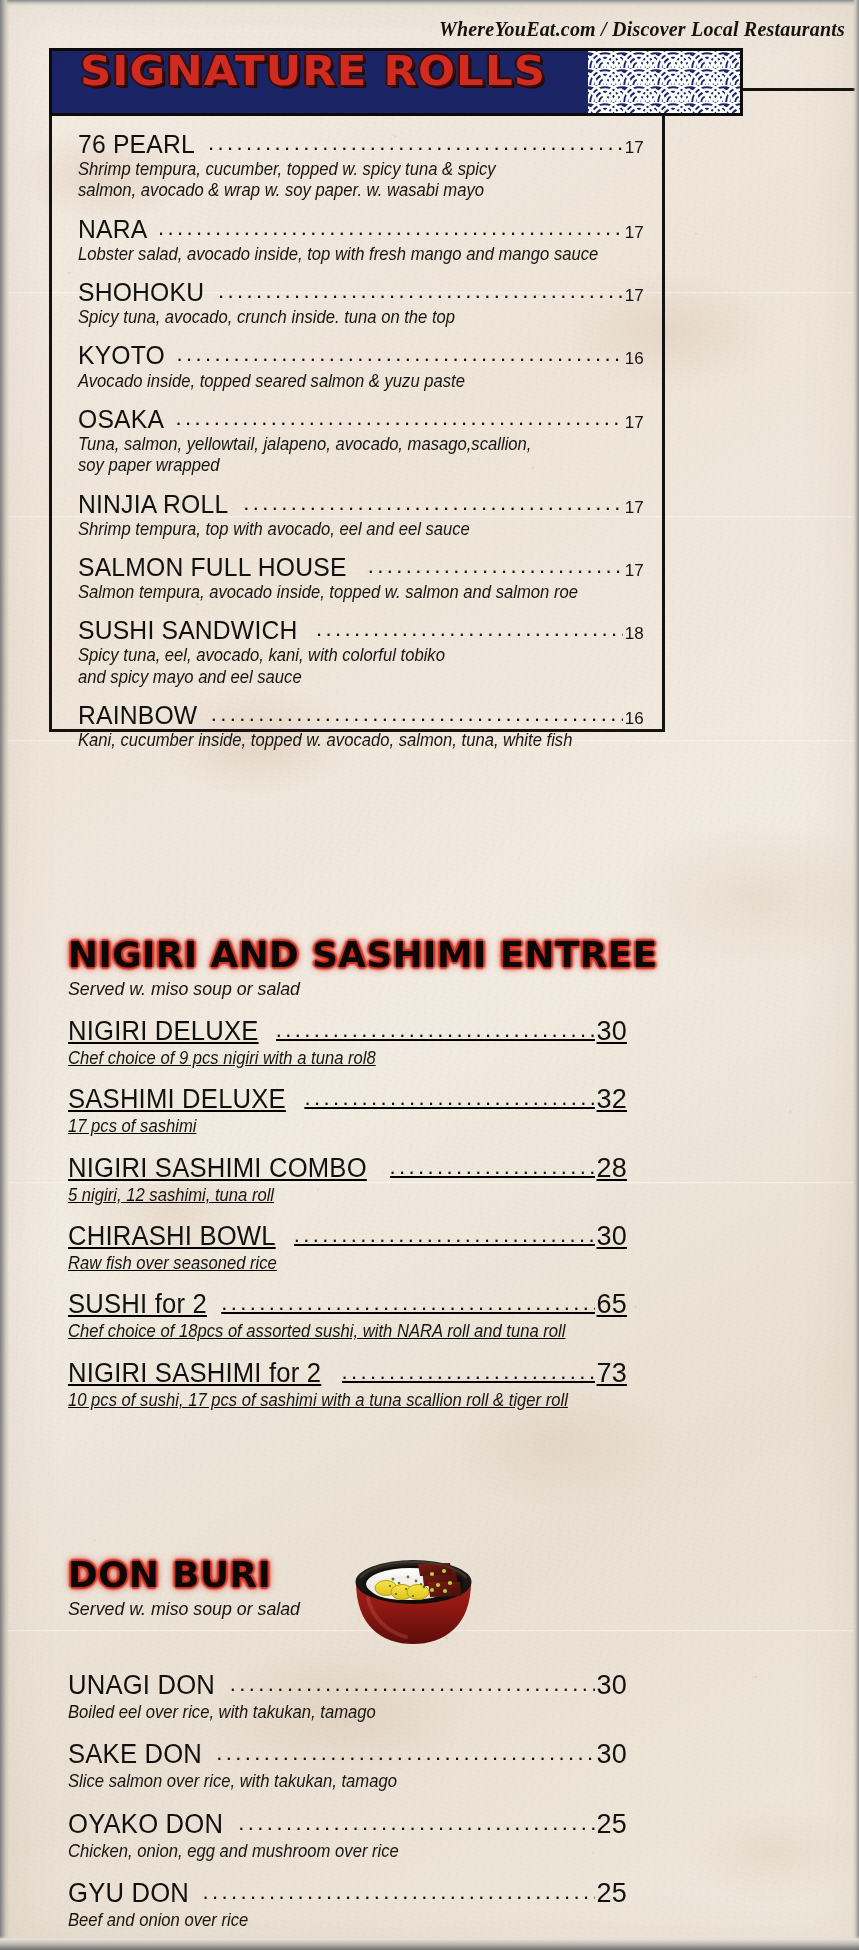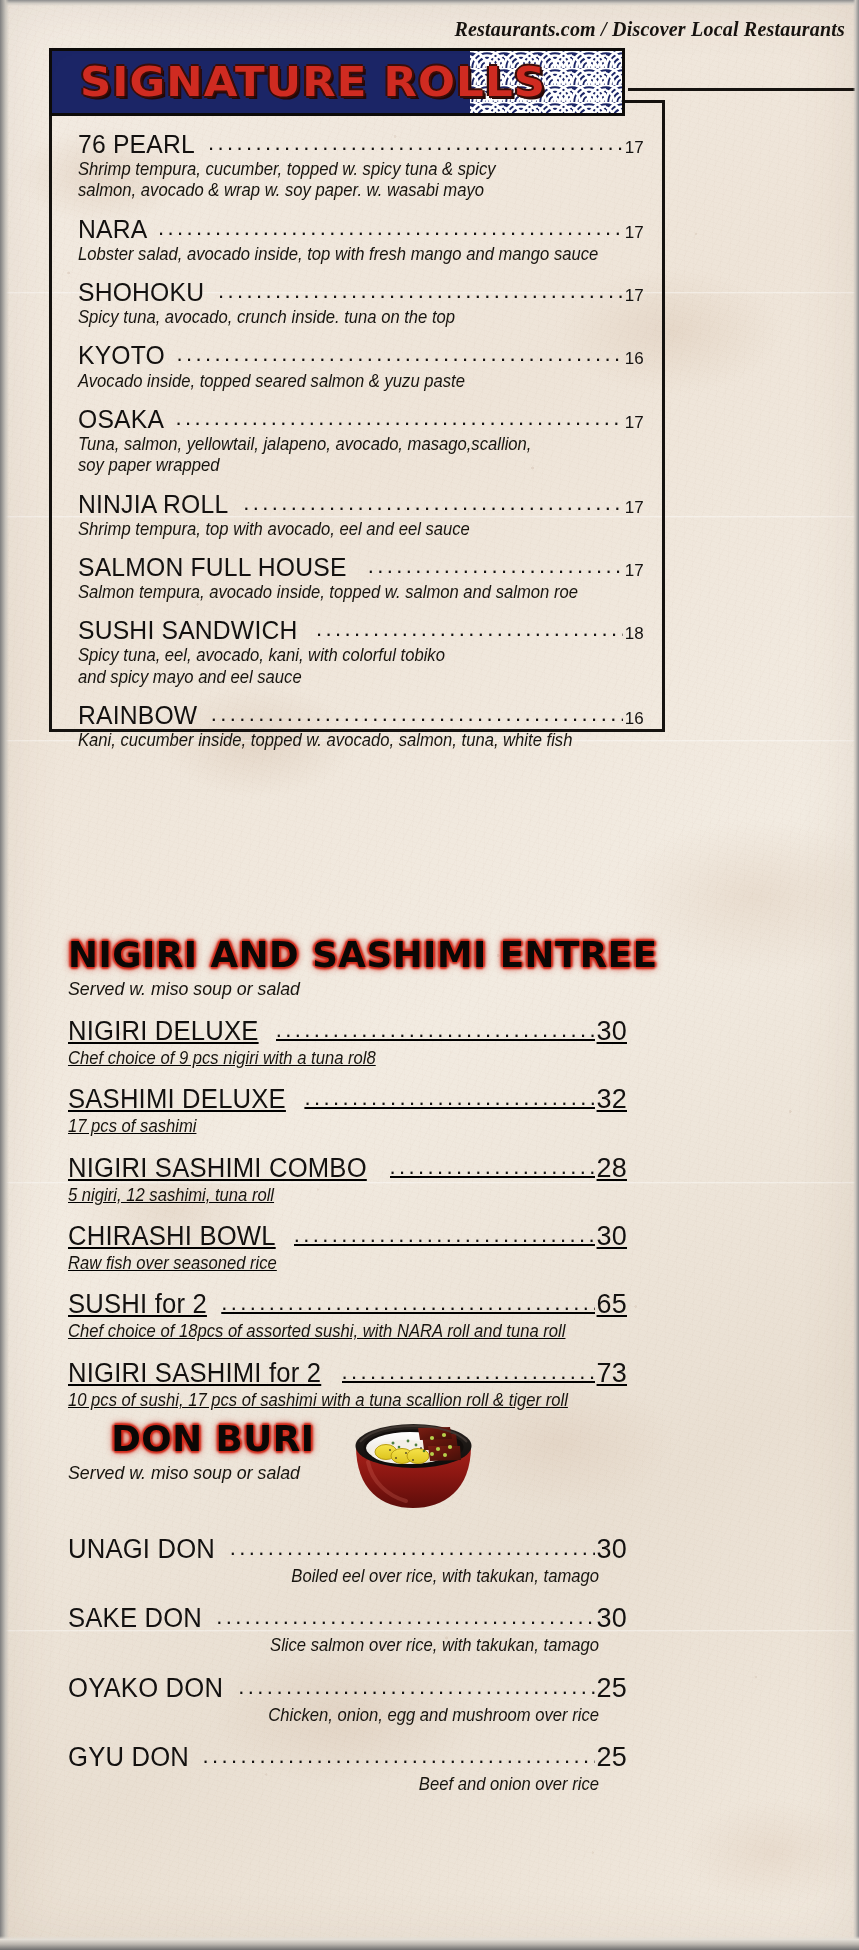--- a/index.html
+++ b/index.html
@@ -110,28 +110,27 @@
     width: 231px;
     height: 3px;
     background: #15120f;
   }
 
   
   #signature-banner {
     position: absolute;
     left: 49px;
     top: 48px;
-    width: 576px;
+    width: 694px;
     height: 68px;
     border: 3px solid #0d0b09;
     box-sizing: border-box;
     background: #1b2566;
     overflow: hidden;
     display: flex;
-    align-items: center;
   }
   #banner-title {
     position: relative;
     z-index: 3;
     margin-left: 28px;
     font-family: "DejaVu Sans", sans-serif;
     font-weight: 700;
     font-size: 41px;
     line-height: 1;
     letter-spacing: 1px;
@@ -253,23 +252,22 @@
   #nigiri-list { margin-top: 16px; }
   #nigiri-list .item { margin-bottom: 15px; text-decoration: underline; }
   #nigiri-list .item-name { font-size: 27px; }
   #nigiri-list .price { font-size: 27px; }
   #nigiri-list .desc { font-size: 17.5px; }
 
   
   #donburi-section {
     position: absolute;
     left: 68px;
-    top: 1422px;
+    top: 1558px;
     width: 559px;
-    text-align: right;
   }
   #donburi-head-row { display: flex; align-items: flex-start; }
   #donburi-head-text { flex: 0 0 auto; }
   #donburi-bowl {
     flex: 0 0 auto;
     margin-left: 36px;
     margin-top: -18px;
     width: 135px;
     height: 110px;
   }
@@ -286,21 +284,21 @@
 
   <div id="paper-fiber"></div>
   <div id="paper-specks"></div>
 
   <div class="scanline" style="top:292px;"></div>
   <div class="scanline" style="top:516px;"></div>
   <div class="scanline" style="top:740px;"></div>
   <div class="scanline" style="top:1182px;"></div>
   <div class="scanline" style="top:1630px;"></div>
 
-  <div id="site-credit">Restaurants.com / Discover Local Restaurants</div>
+  <div id="site-credit">WhereYouEat.com / Discover Local Restaurants</div>
 
   <div id="banner-rule"></div>
 
   <div id="signature-box">
     <div id="rolls-list">
 
       <div class="item">
         <div class="item-line">
           <span class="item-name">76 PEARL</span>
           <span class="dots">..................................................................</span>

